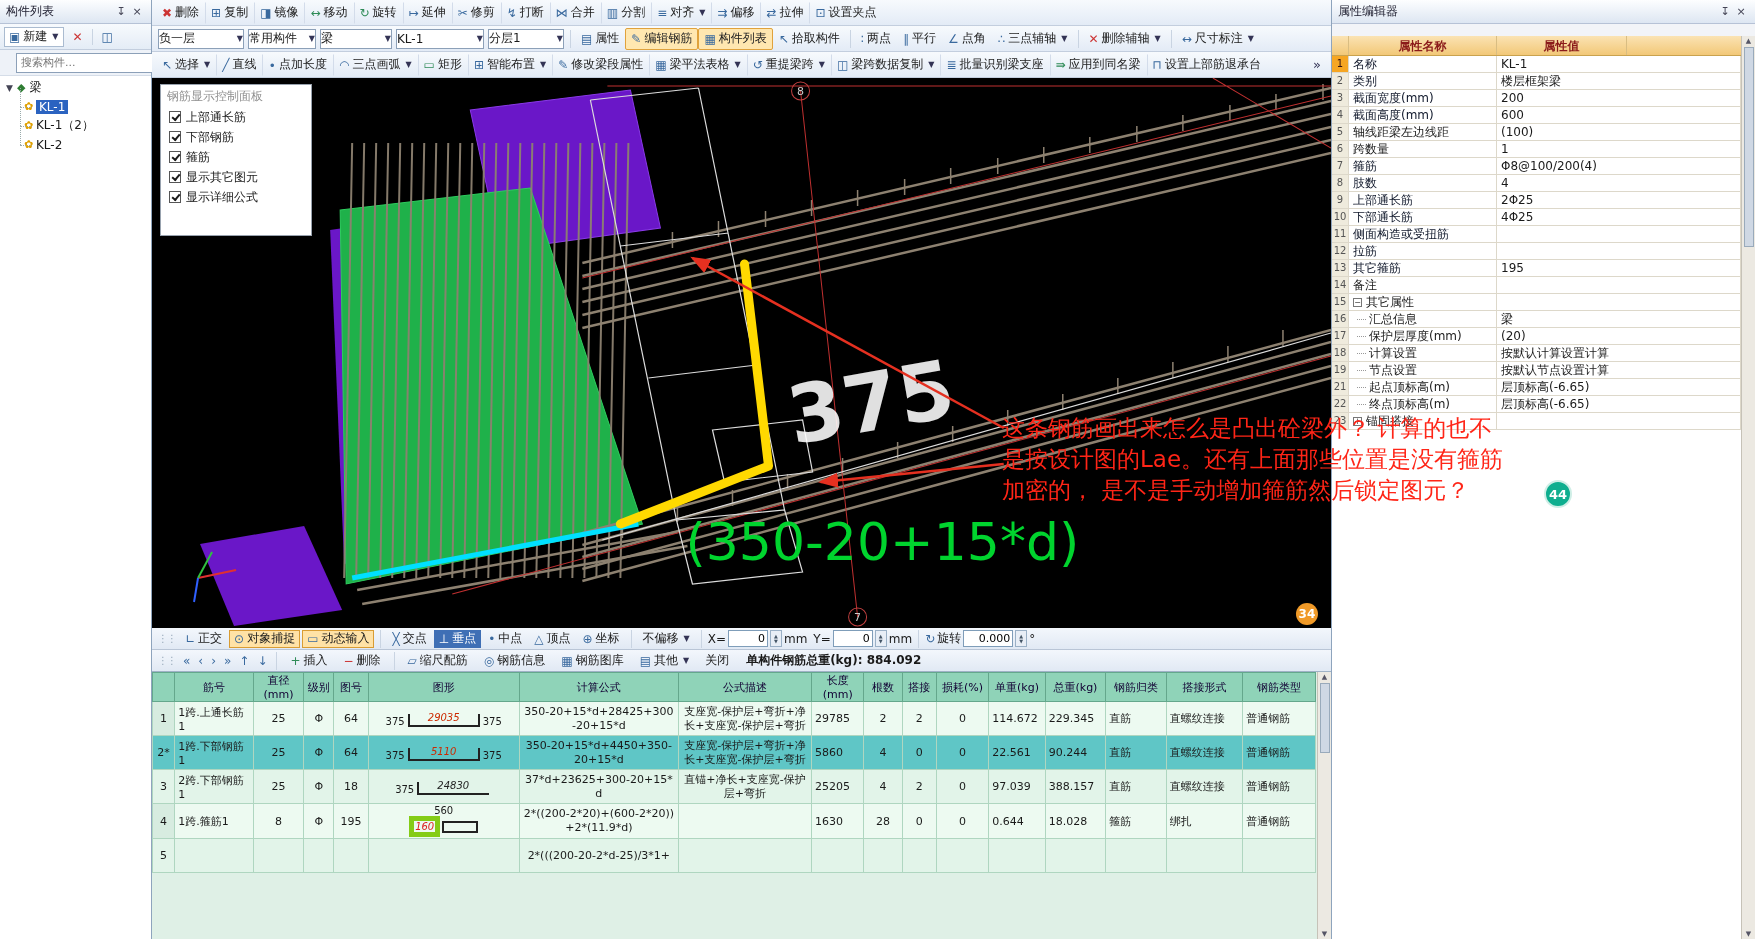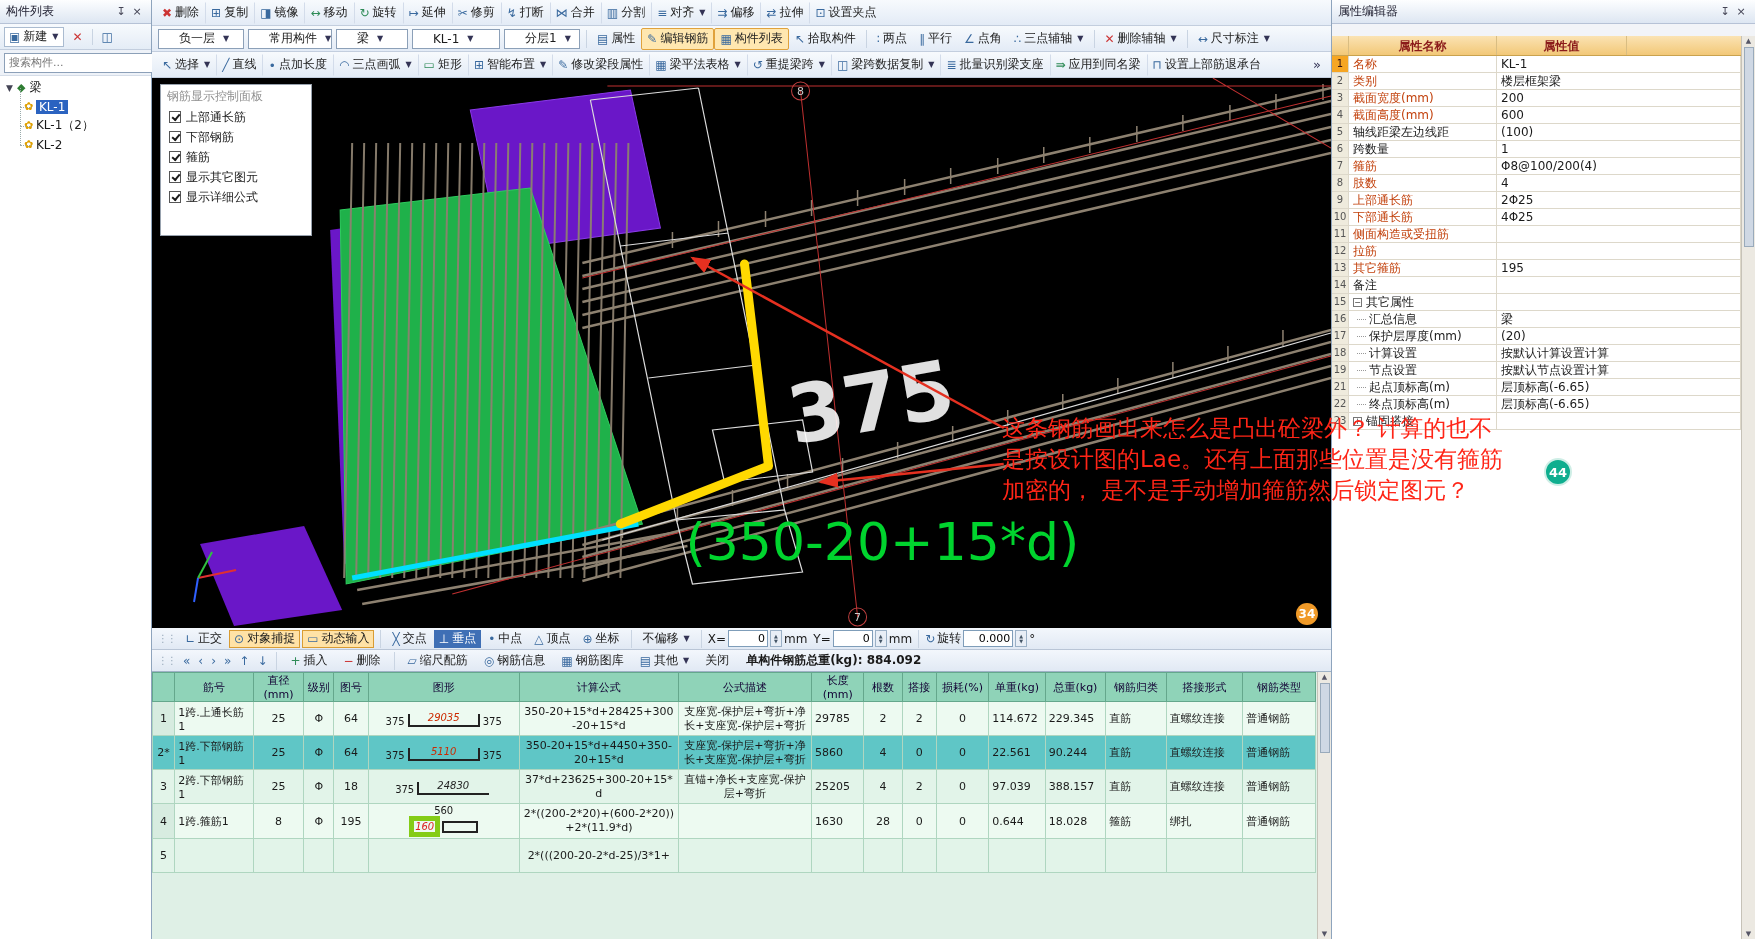--- a/index.html
+++ b/index.html
@@ -9,21 +9,21 @@
   .wicon{width:16px;height:16px;display:inline-flex;align-items:center;justify-content:center;color:#445;font-size:11px;border:1px solid transparent;}
   
   #left{position:absolute;left:0;top:0;width:152px;height:939px;background:#fff;border-right:1px solid #8ea4bd;display:flex;flex-direction:column;}
   #center{position:absolute;left:152px;top:0;width:1179px;height:939px;display:flex;flex-direction:column;}
   #right{position:absolute;left:1331px;top:0;width:424px;height:939px;background:#f2f4f8;border-left:1px solid #8ea4bd;display:flex;flex-direction:column;gap:12px;}
   
   .lp-toolbar{height:26px;display:flex;align-items:center;gap:4px;padding:0 4px;background:linear-gradient(#f7fafd,#e4ecf6);border-bottom:1px solid #c3cede;}
   .lp-btn{display:inline-flex;align-items:center;gap:3px;height:20px;padding:0 4px;border:1px solid transparent;}
   .lp-btn:first-child{border:1px solid #aabbd0;background:#fff;}
   .lp-sep{width:1px;height:16px;background:#c9d4e2;}
-  .lp-search{height:26px;display:flex;align-items:center;padding:2px 4px;gap:2px;background:#eef2f8;border-bottom:1px solid #d5dde8;}
+  .lp-search{height:26px;display:flex;align-items:center;padding:2px 16px;gap:2px;background:#eef2f8;border-bottom:1px solid #d5dde8;}
   .lp-search input{flex:1;height:20px;border:1px solid #8ca0b8;padding:0 4px;font-size:11px;color:#555;}
   .magbtn{width:22px;height:20px;border:1px solid #8ca0b8;background:linear-gradient(#fff,#dfe8f2);display:inline-flex;align-items:center;justify-content:center;}
   .mag{width:8px;height:8px;border:2px solid #3a6ea5;border-radius:50%;position:relative;}
   .mag::after{content:"";position:absolute;left:6px;top:7px;width:5px;height:2px;background:#3a6ea5;transform:rotate(40deg);}
   .tree{flex:1;background:#fff;padding-top:2px;overflow:hidden;font-size:12px;}
   .tree-row{display:flex;align-items:center;height:19px;gap:4px;padding-left:6px;white-space:nowrap;}
   .tree-row.item{padding-left:36px;position:relative;}
   .tree-row.item::before{content:"";position:absolute;left:20px;top:50%;width:12px;border-top:1px dotted #9aa;}
   .tree-row.item::after{content:"";position:absolute;left:20px;top:-9px;bottom:9px;border-left:1px dotted #9aa;}
   .tree-row.sel .lbl{background:#2b63c0;color:#fff;padding:0 3px;}
@@ -31,21 +31,21 @@
   .ti{font-size:11px;}
   
   .tb{display:flex;align-items:center;height:26px;background:linear-gradient(#f7fafd,#e3ebf6);border-bottom:1px solid #c3cede;padding:0 4px;font-size:12px;white-space:nowrap;}
   .tbtn{display:inline-flex;align-items:center;gap:3px;height:22px;padding:0 5px;border:1px solid transparent;border-radius:2px;color:#222;}
   .tb1 .tbtn+.tbtn,.tb3 .tbtn+.tbtn{border-left:1px solid #d3dcea;border-radius:0;}
   .tbtn.act{background:#ffe7b0;border:1px solid #e0a23c;}
   .ic{font-style:normal;font-size:12px;color:#39699e;line-height:1;}
   .ic.red{color:#c33;}
   .ic.grn{color:#2e8b57;}
   .arr{font-size:8px;color:#335;margin-left:2px;}
-  .dd{display:inline-flex;align-items:center;height:20px;border:1px solid #8ca0b8;background:#fff;padding:0 20px;margin:0 2px;}
+  .dd{display:inline-flex;align-items:center;height:20px;border:1px solid #8ca0b8;background:#fff;padding:0 0;margin:0 2px;justify-content:space-between;}
   .dd .arr{margin-left:8px;}
   .sep{width:1px;height:18px;background:#c9d4e2;margin:0 4px;}
   .overflow{margin-left:auto;color:#335;font-size:13px;padding:0 6px;}
   
   #viewport{position:relative;width:100%;height:550px;background:#000;overflow:hidden;}
   #viewport svg{display:block;width:100%;height:100%;}
   .ctrl-panel{position:absolute;left:8px;top:6px;width:152px;height:152px;background:#fff;border:1px solid #98a2ae;box-shadow:2px 2px 4px rgba(0,0,0,.4);}
   .ctrl-title{height:22px;line-height:22px;padding-left:6px;color:#909090;font-size:12px;}
   .opt{display:flex;align-items:center;gap:5px;height:20px;padding-left:8px;}
   .cb{width:12px;height:12px;border:1px solid #555;background:#fff;position:relative;flex:none;}
@@ -97,29 +97,29 @@
   .phead{display:flex;height:20px;background:linear-gradient(#fbe3b3,#f2c878);border-bottom:1px solid #c9a24e;color:#8b1a1a;font-weight:bold;}
   .phead span{line-height:20px;}
   .ph1{width:17px;border-right:1px solid #d9bd82;}
   .ph2{width:148px;text-align:center;border-right:1px solid #d9bd82;}
   .ph3{width:130px;text-align:center;border-right:1px solid #d9bd82;}
   .phf{flex:1;}
   .prow{display:flex;height:17px;line-height:16px;border-bottom:1px solid #ddd8ca;}
   .pn{width:17px;background:#efebdd;border-right:1px solid #ddd8ca;font-size:10px;color:#555;text-align:center;flex:none;}
   .pn.sel{background:#f6a623;color:#311;}
   .pna{width:148px;border-right:1px solid #ddd8ca;padding-left:4px;overflow:hidden;white-space:nowrap;flex:none;}
-  .pna.blue{color:#c2410c;}
+  .pna.blue{color:#0f172a;}
   .pna.child{padding-left:20px;position:relative;}
   .pna.child::before{content:"";position:absolute;left:8px;top:8px;width:9px;border-top:1px dotted #999;}
   .pva{flex:1;border-right:1px solid #ddd8ca;padding-left:4px;overflow:hidden;white-space:nowrap;}
   .gbox{display:inline-block;width:9px;height:9px;border:1px solid #777;line-height:7px;text-align:center;font-size:8px;margin-right:4px;vertical-align:1px;color:#333;background:#fff;}
   .pfill{flex:1;background:#fff;}
   
   .annotation{position:absolute;left:1002px;top:413px;width:585px;z-index:60;color:#ff2517;font-size:23px;line-height:31px;font-weight:500;pointer-events:none;}
-  .badge44{position:absolute;left:1544px;top:458px;width:28px;height:28px;border-radius:50%;background:#0fae8f;color:#fff;display:flex;align-items:center;justify-content:center;font-size:13px;font-weight:bold;z-index:70;border:2px solid #cfeee6;}
+  .badge44{position:absolute;left:1544px;top:480px;width:28px;height:28px;border-radius:50%;background:#0fae8f;color:#fff;display:flex;align-items:center;justify-content:center;font-size:13px;font-weight:bold;z-index:70;border:2px solid #cfeee6;}
 </style>
 </head>
 <body>
 
 <div id="left">
   <div class="panel-title">
     <span>构件列表</span>
     <span class="sp"></span>
     <span class="wicon">↧</span>
     <span class="wicon">×</span>
@@ -225,21 +225,21 @@
         <i class="ic">⊡</i>
         <span>设置夹点</span>
       </span>
   </div>
 
   <div class="tb tb2">
     <span class="dd" style="width:86px">
         <span>负一层</span>
         <span class="arr">▼</span>
       </span>
-    <span class="dd" style="width:84px">
+    <span class="dd" style="width:68px">
         <span>常用构件</span>
         <span class="arr">▼</span>
       </span>
     <span class="dd" style="width:72px">
         <span>梁</span>
         <span class="arr">▼</span>
       </span>
     <span class="dd" style="width:88px">
         <span>KL-1</span>
         <span class="arr">▼</span>

